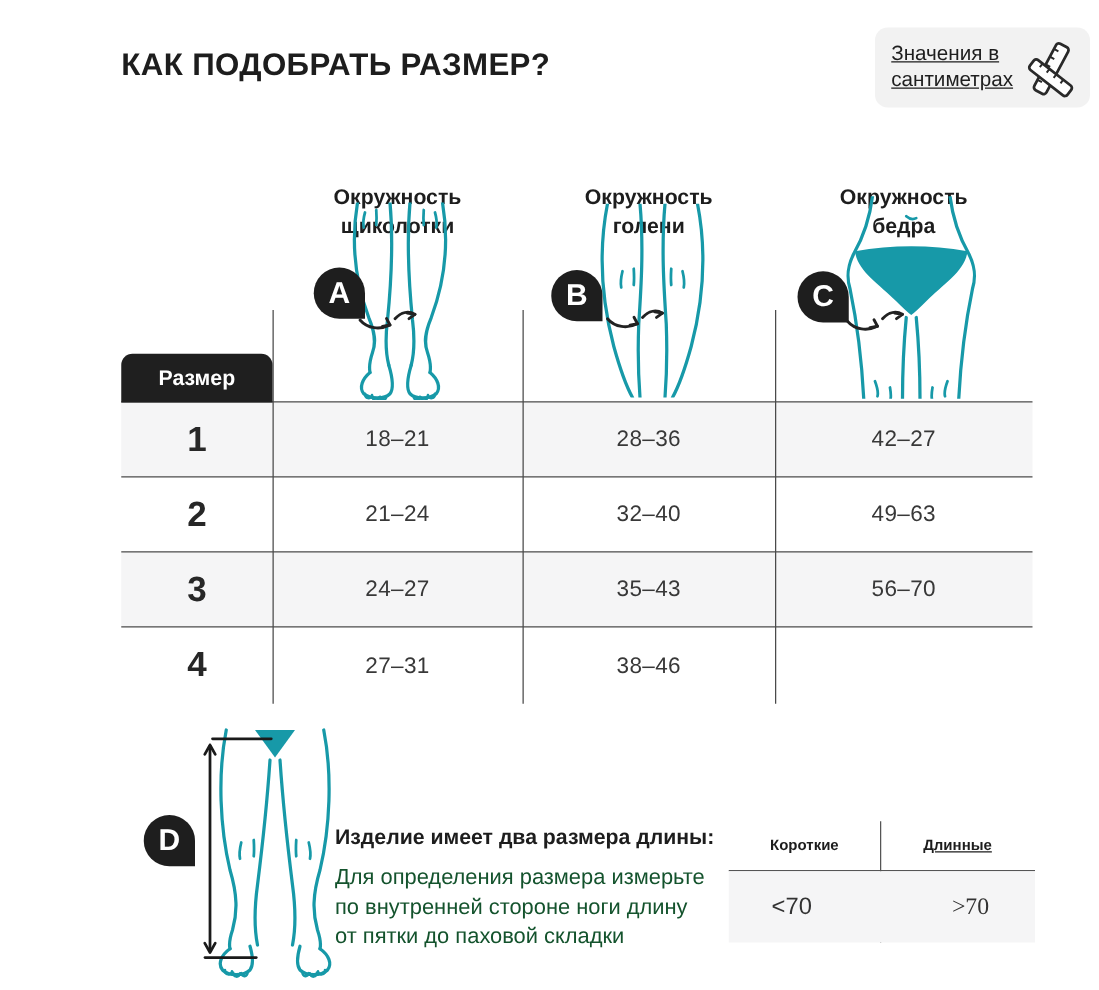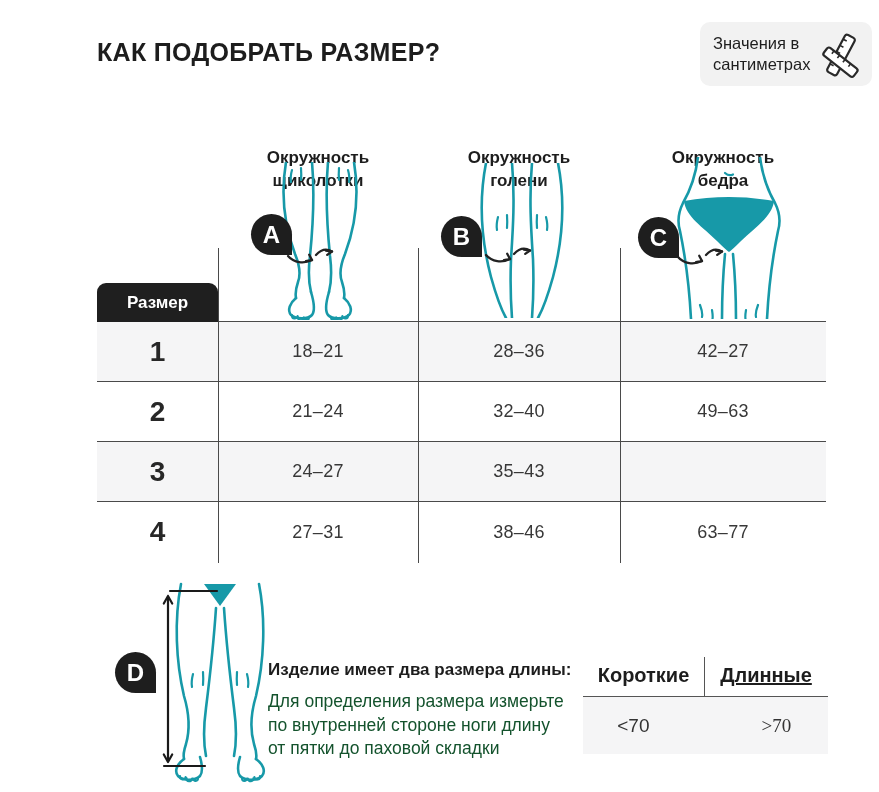--- a/index.html
+++ b/index.html
@@ -2,21 +2,21 @@
 <html><head>
 <meta charset="utf-8">
 <style>
   * { margin:0; padding:0; box-sizing:border-box; }
   html,body { background:#fff; }
   body { font-family:"Liberation Sans","DejaVu Sans",sans-serif; color:#1d1d1d; }
   .page { position:relative; width:879px; height:792px; background:#fff; overflow:hidden;padding-left:23px; }
 
   .title { position:absolute; left:97px; top:38px; font-size:25px; font-weight:800; letter-spacing:.3px; color:#1d1d1d; }
 
-  .units-badge { position:absolute; left:700px; top:22px; width:172px; height:64px; background:#f2f2f2; border-radius:10px; display:flex; align-items:center; padding:0 6px 0 13px; gap:4px; }
+  .units-badge { position:absolute; left:700px; top:22px; width:172px; height:64px; background:#f2f2f2; border-radius:10px; display:flex; align-items:center; padding:0 6px 0 13px; gap:4px;text-decoration:underline; }
   .ubadge-text { font-size:16.5px; line-height:21px; font-weight:500; color:#1e1e1e; width:112px; }
 
   .col-header { position:absolute; top:110px; text-align:center; font-size:17px; line-height:23px; font-weight:700; white-space:pre-line; color:#1d1d1d;margin-top:36px; }
   .ch-0 { left:218px; width:200px; }
   .ch-1 { left:418px; width:202px; }
   .ch-2 { left:620px; width:206px; }
 
   .illus { position:absolute; }
   .il-a { left:270px; top:162px; }
   .il-b { left:472px; top:163px; }
@@ -43,21 +43,21 @@
   .c1 { width:200px; text-align:center; }
   .c2 { width:202px; text-align:center; }
   .c3 { width:206px; text-align:center; }
   .val { font-size:18px; color:#383838; letter-spacing:.3px; }
 
   .heading-bold { position:absolute; left:268px; top:660px; font-size:17px; font-weight:700; color:#1d1d1d; }
   .body-text { position:absolute; left:268px; top:690px; font-size:17.5px; line-height:23.5px; color:#14532d; white-space:pre-line; }
 
   .ltable { position:absolute; left:583px; top:655px; width:245px; height:100px; }
   .lt-headrow { position:absolute; left:0; top:0; width:245px; height:41px; display:flex; align-items:center; }
-  .lt-h { text-align:center; font-size:20px; font-weight:700; color:#1d1d1d; }
+  .lt-h { text-align:center; font-size:12px; font-weight:700; color:#1d1d1d; }
   .lt-h0 { width:121px; } .lt-h1 { width:124px;text-decoration:underline; }
   .lt-hline { position:absolute; left:0; top:41px; width:245px; height:1px; background:#555; }
   .lt-vline { position:absolute; left:121px; top:2px; width:1px; height:97px; background:#555; }
   .lt-valrow { position:absolute; left:0; top:42px; width:245px; height:57px; background:#f5f5f6; display:flex; align-items:center;gap:41px; }
   .lt-v { text-align:center; font-size:19px; color:#333; }
   .lt-v0 { width:121px; } .lt-v1 { width:124px;font-family:Liberation Serif, serif; }
 
   svg { display:block; }
 </style>
 </head>
@@ -180,26 +180,26 @@
   <div class="trow tr-1">
     <div class="c0">2</div>
     <div class="c1 val">21–24</div>
     <div class="c2 val">32–40</div>
     <div class="c3 val">49–63</div>
   </div>
   <div class="trow tr-2 alt">
     <div class="c0">3</div>
     <div class="c1 val">24–27</div>
     <div class="c2 val">35–43</div>
+    <div class="c3 val">56–70</div>
   </div>
   <div class="trow tr-3">
     <div class="c0">4</div>
     <div class="c1 val">27–31</div>
     <div class="c2 val">38–46</div>
-    <div class="c3 val">63–77</div>
   </div>
 
   <div class="illus il-d">
     <svg width="170" height="212" viewBox="0 0 170 212" fill="none" stroke="#1799A8" stroke-width="2.6" stroke-linecap="round">
       <path d="M101,8 L133,8 L117,30 Z" fill="#1799A8" stroke="none"></path>
       <g>
         <path d="M78,8 C71,44 73,86 81,120 C87,140 87,154 83,168 C81,174 80,179 81,183"></path>
         <path d="M113,32 C111,62 107,100 103,132 C100,154 101,170 103,180"></path>
         <path d="M81,183 C74,188 71,195 75,200 C80,205 92,205 97,200 C100,196 99,188 97,181"></path>
         <path d="M77,200 a2.8,3 0 0 0 5.6,1 M83.5,202 a2.8,3 0 0 0 5.6,0.6 M90,202.5 a2.5,2.7 0 0 0 5,-0.4" stroke-width="2"></path>

